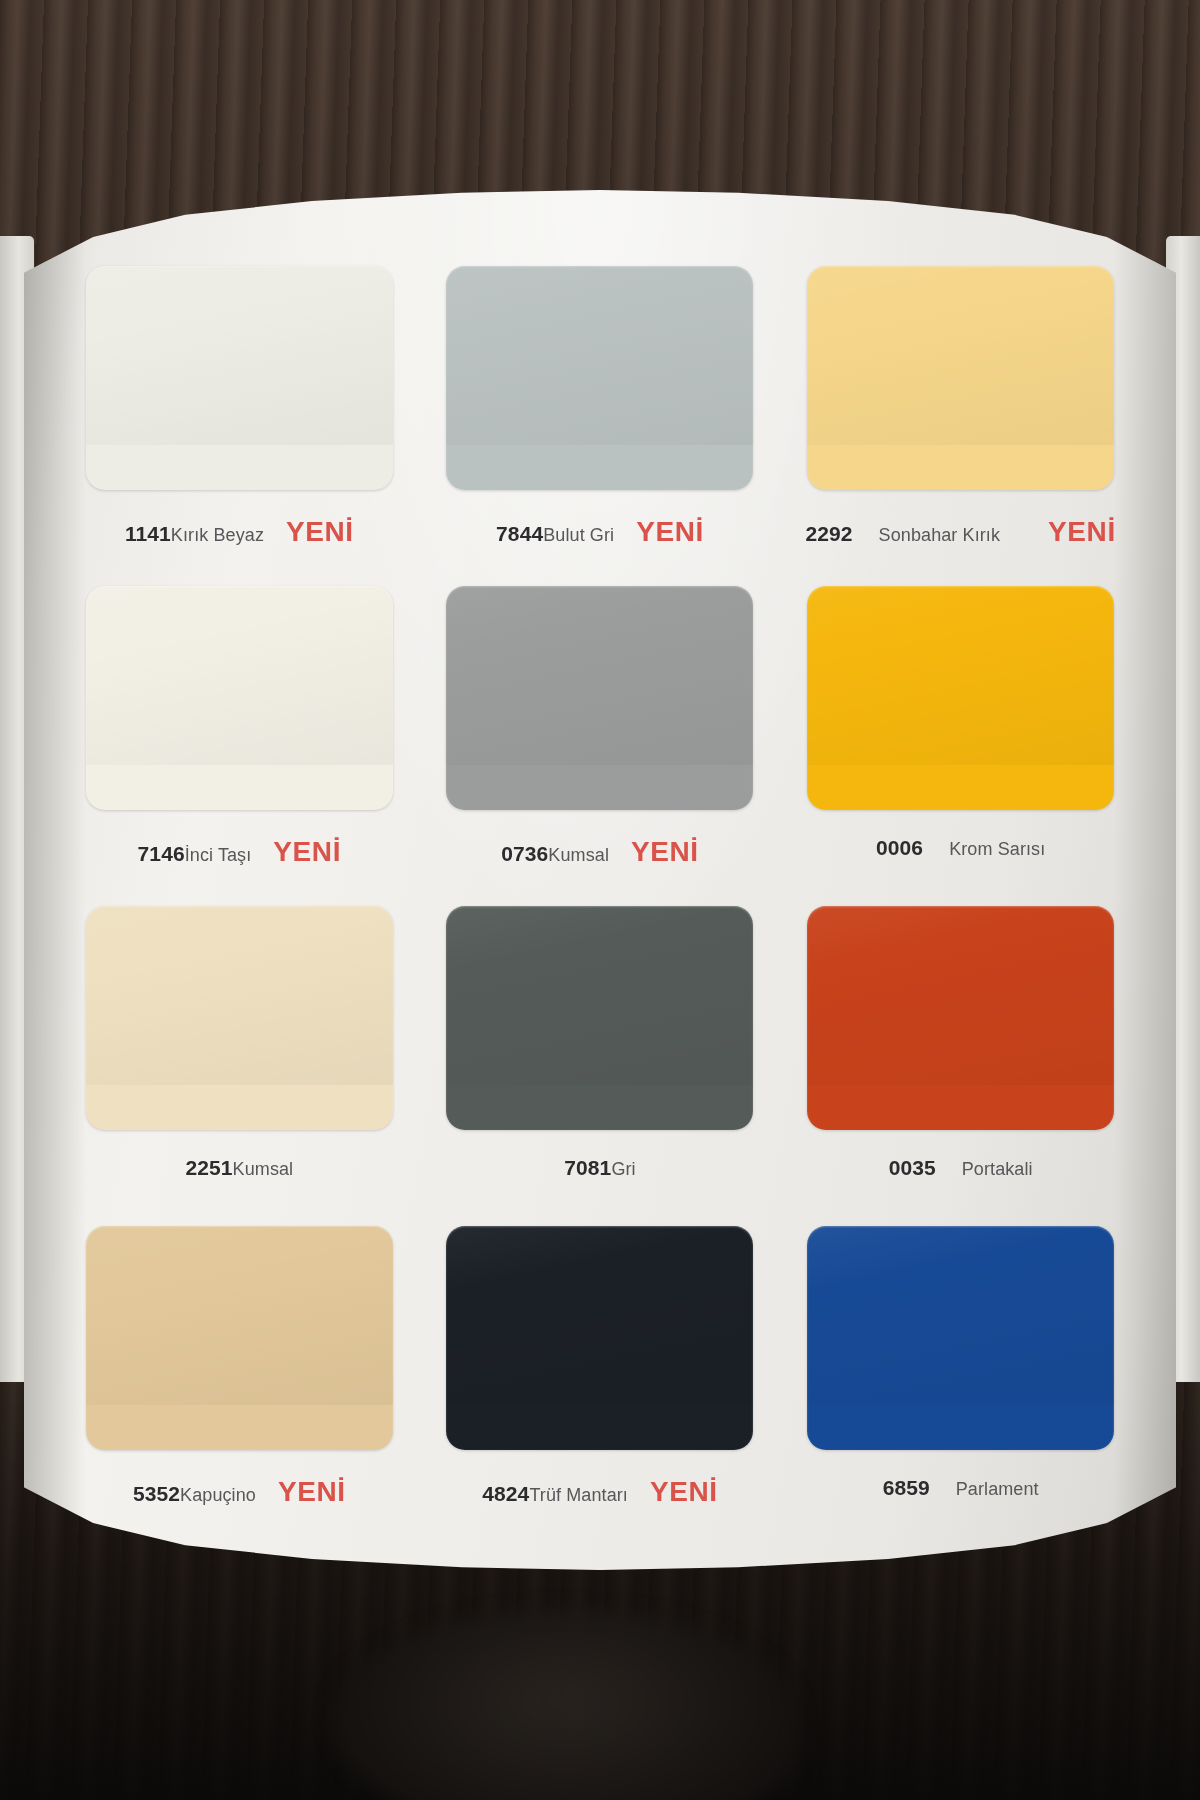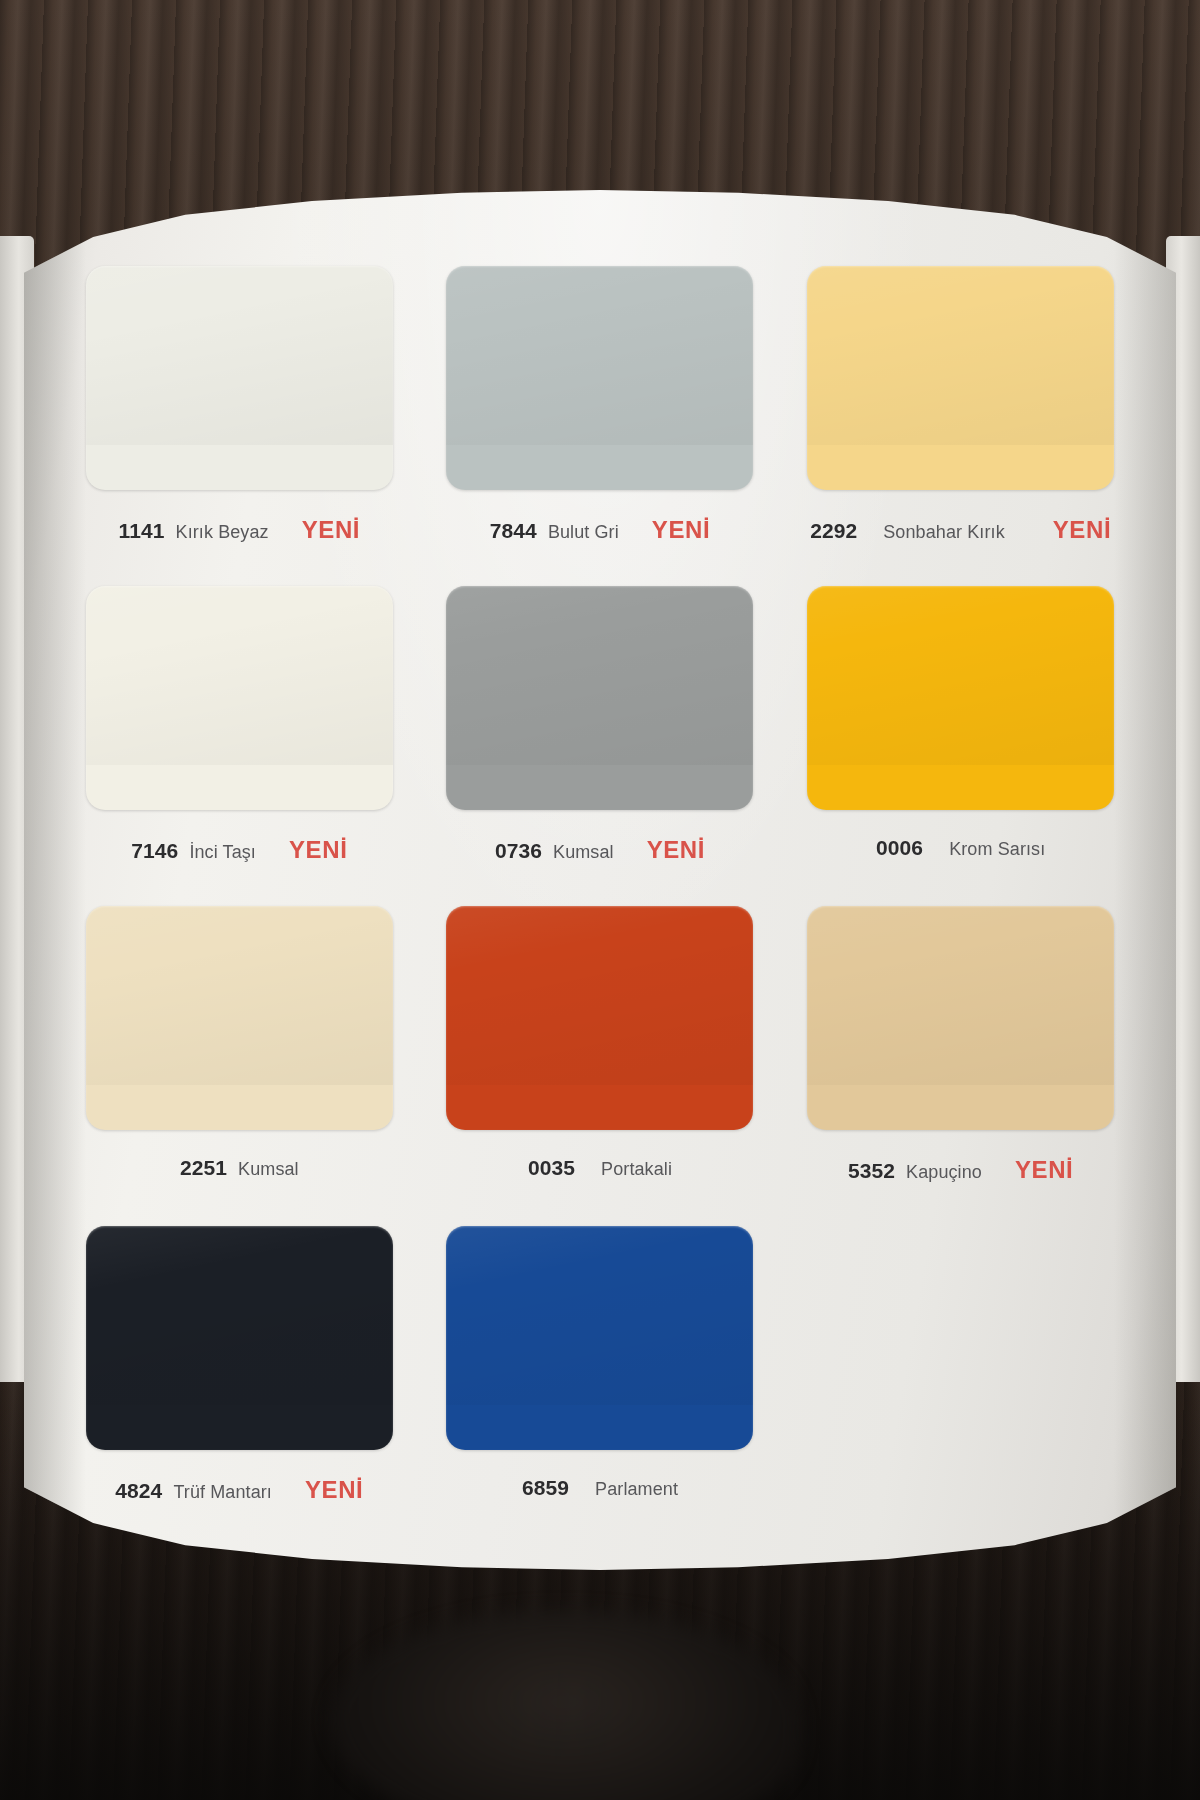--- a/index.html
+++ b/index.html
@@ -128,40 +128,39 @@
       rgba(255,255,255,0.07) 28%,
       rgba(255,255,255,0.00) 52%,
       rgba(0,0,0,0.045) 100%);
     pointer-events: none;
   }
 
   .label-row {
     display: flex;
     align-items: baseline;
     justify-content: center;
-    gap: 11px;
     margin-top: 26px;
     padding: 0 8px;
     white-space: nowrap;
   }
 
   .code {
     font-size: 21px;
     font-weight: 700;
     color: #2c2c2e;
     letter-spacing: 0.1px;
   }
   .cname {
     font-size: 18px;
     font-weight: 400;
     color: #57575a;
     letter-spacing: 0.1px;
   }
   .badge {
-    font-size: 24px;
+    font-size: 28px;
     font-weight: 600;
     color: #d9534a;
     letter-spacing: 0.6px;
     margin-left: 22px;
   }
 
   
   .label-row.tight { gap: 26px; }
 </style>
 </head>
@@ -228,20 +227,27 @@
           </div>
         </div>
         <div class="cell">
           <div class="swatch" style="background: rgb(238, 224, 192);"></div>
           <div class="label-row">
             <span class="code">2251</span>
             <span class="cname">Kumsal</span>
           </div>
         </div>
         <div class="cell">
+          <div class="swatch" style="background: rgb(85, 91, 88);"></div>
+          <div class="label-row">
+            <span class="code">7081</span>
+            <span class="cname">Gri</span>
+          </div>
+        </div>
+        <div class="cell">
           <div class="swatch" style="background: rgb(200, 66, 27);"></div>
           <div class="label-row tight">
             <span class="code">0035</span>
             <span class="cname">Portakali</span>
           </div>
         </div>
         <div class="cell">
           <div class="swatch" style="background: rgb(226, 200, 154);"></div>
           <div class="label-row">
             <span class="code">5352</span>

